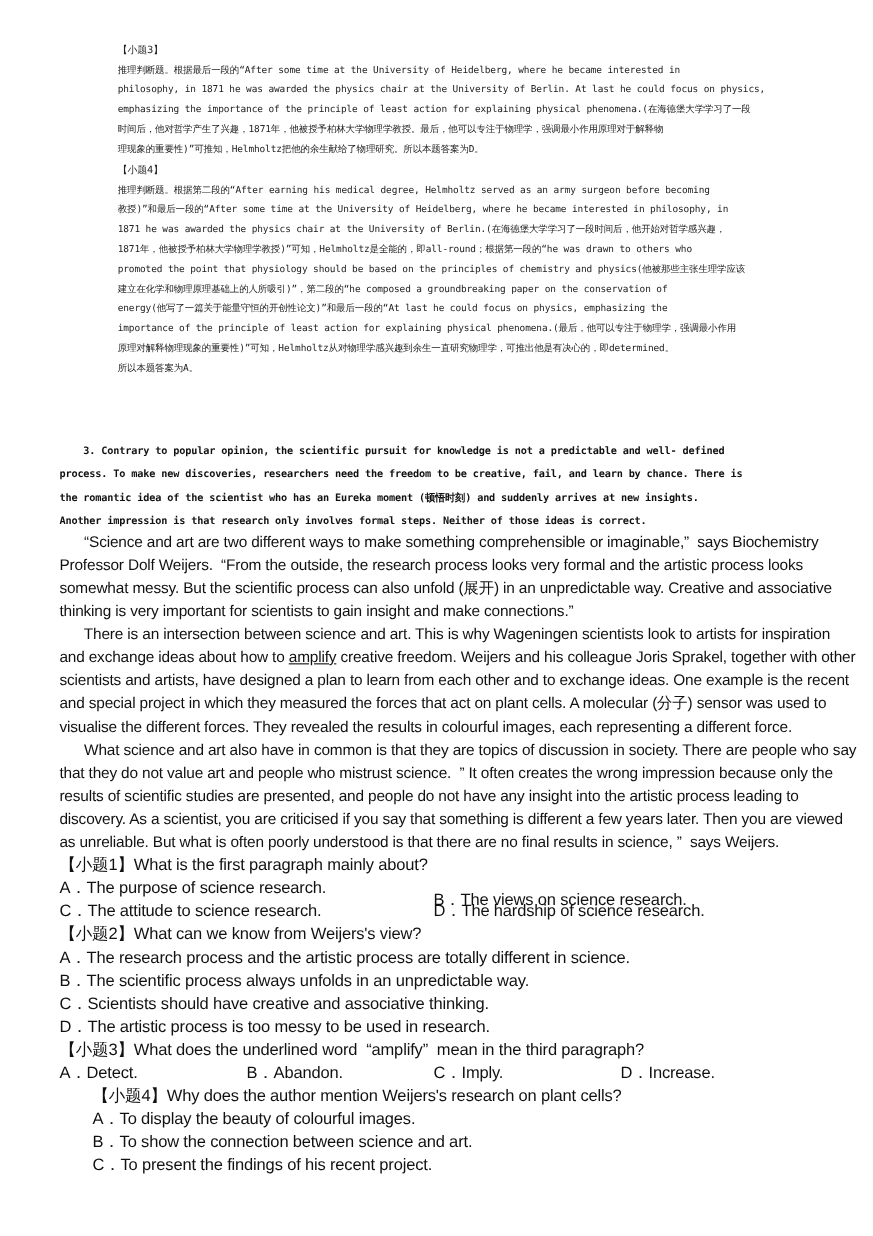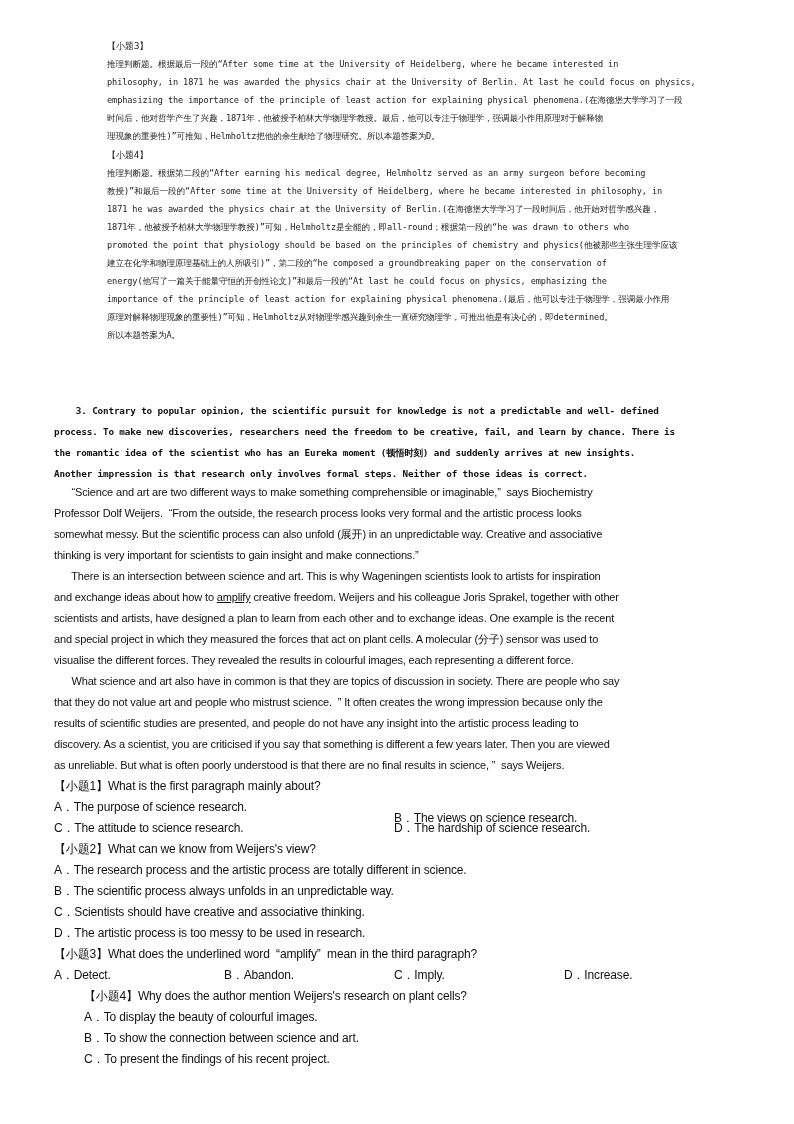--- a/index.html
+++ b/index.html
@@ -9,26 +9,26 @@
   
   .expl { position: absolute; left: 107px; width: 625px; font-family: "DejaVu Sans Mono", "Liberation Mono", monospace; font-size: 8.6px; line-height: 18px; color: #222; }
   .expl .line { white-space: nowrap; height: 18px; letter-spacing: -0.1px; }
   .expl .tag { font-family: "DejaVu Sans", sans-serif; font-size: 9px; }
 
   
   .intro { position: absolute; left: 54px; top: 400px; width: 690px; font-family: "DejaVu Sans Mono", "Liberation Mono", monospace; font-weight: bold; font-size: 9.3px; line-height: 21px; color: #111; }
   .intro .line { white-space: nowrap; height: 21px; letter-spacing: -0.15px; }
 
   
-  .body-text { position: absolute; left: 54px; top: 482px; width: 690px; font-family: "Liberation Sans", sans-serif; font-size: 11px; line-height: 21px; color: #111; }
+  .body-text { position: absolute; left: 54px; top: 482px; width: 690px; font-family: "Liberation Sans", sans-serif; font-size: 14px; line-height: 21px; color: #111; }
   .body-text .line { white-space: nowrap; height: 21px; letter-spacing: -0.15px; }
   .u { text-decoration: underline; text-align: center; }
 
   
-  .q { position: absolute; left: 54px; width: 690px; font-family: "Liberation Sans", sans-serif; font-size: 12px; line-height: 21px; color: #111; }
+  .q { position: absolute; left: 54px; width: 690px; font-family: "Liberation Sans", sans-serif; font-size: 15px; line-height: 21px; color: #111; }
   .q .line { white-space: nowrap; height: 21px; position: relative; letter-spacing: -0.15px; }
   .opt { position: absolute; top: 0; }
 </style>
 </head>
 <body>
 
 <div class="page">
 
   <div class="expl" style="top:37px;">
     <div class="line tag">【小题3】</div>

